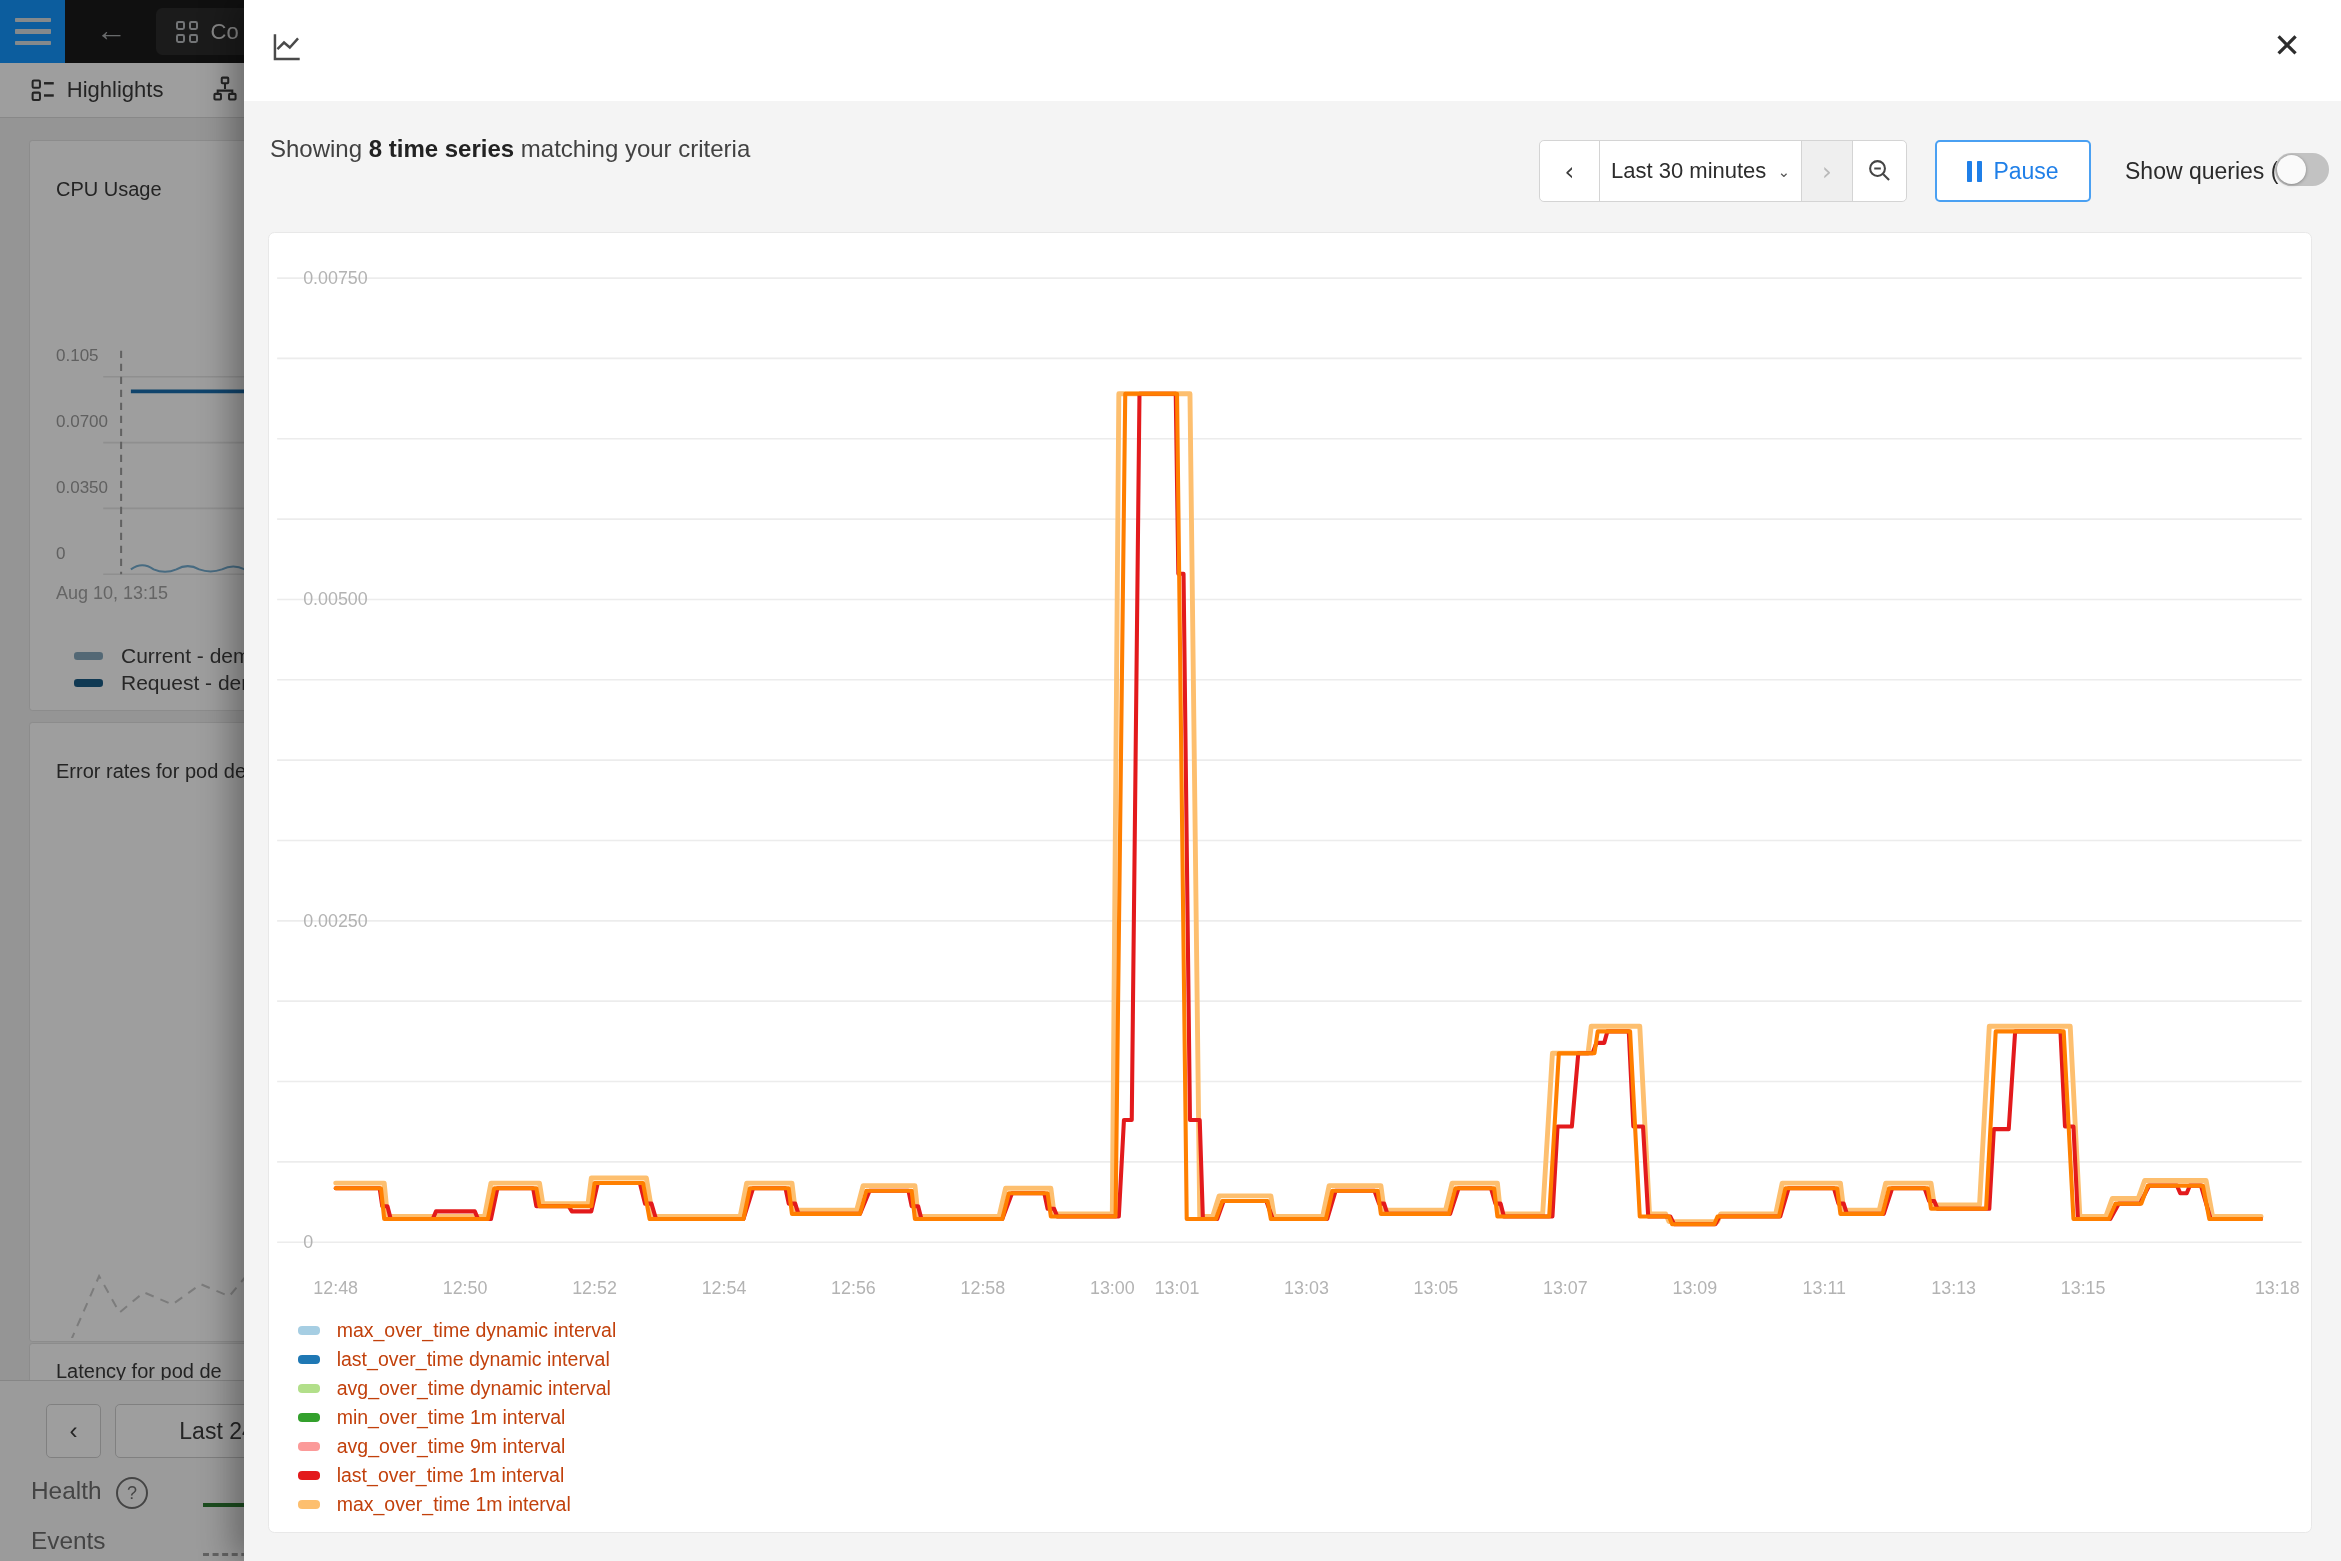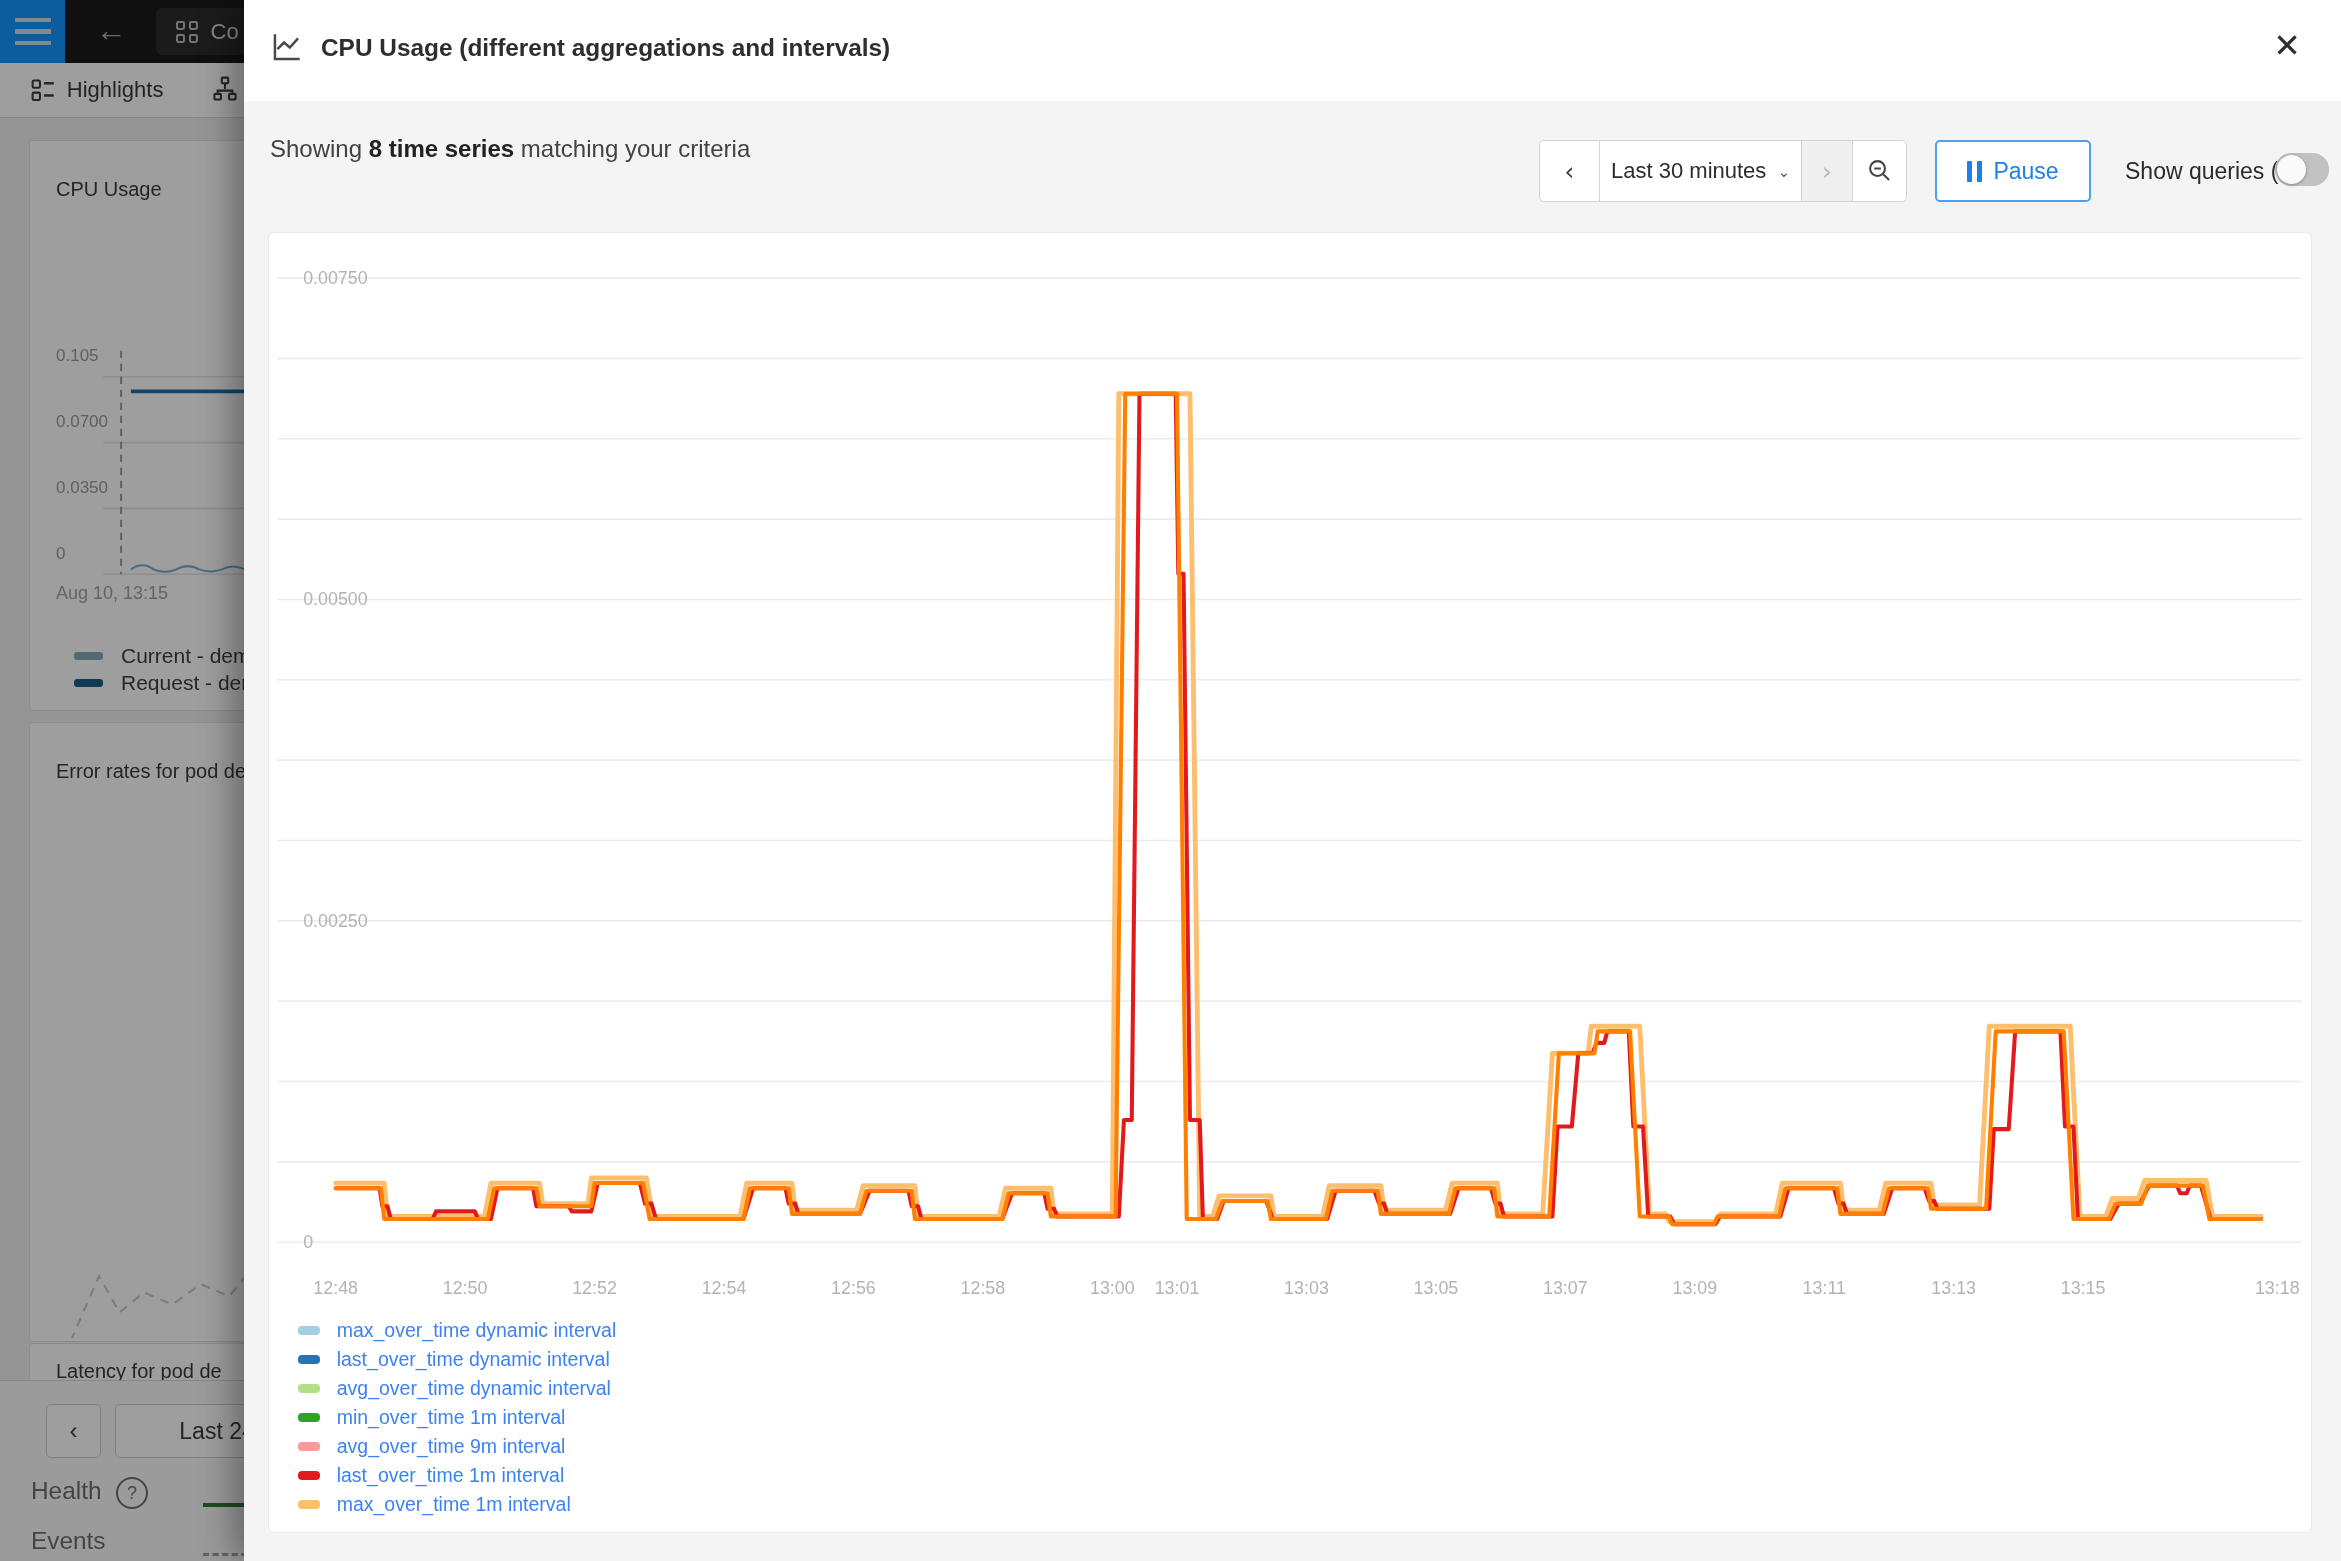--- a/index.html
+++ b/index.html
@@ -68,21 +68,21 @@
 
   #showq-label{position:absolute;left:1848px;top:158px;font-size:23px;color:#2b2b2b;white-space:nowrap;margin-left:33px;}
   #showq-toggle{position:absolute;left:2031px;top:153px;width:54px;height:33px;background:#c2c2c2;border-radius:16.3px;cursor:pointer;}
   #showq-knob{position:absolute;left:1.6px;top:1.6px;width:29px;height:29px;background:#fafafa;border-radius:50%;box-shadow:0 0.8px 3.3px rgba(0,0,0,0.35);}
 
   #chart-panel{position:absolute;left:24.4px;top:232px;width:2044px;height:1301px;background:#ffffff;border:1.6px solid #e8e8e8;border-radius:6.5px;box-sizing:border-box;}
   #chart-svg{position:absolute;left:0;top:0;}
   #chart-legend{position:absolute;left:29px;top:1083px;}
   .leg-row{display:flex;align-items:center;gap:16.3px;height:29px;}
   .leg-swatch{width:22px;height:8.1px;border-radius:4.1px;}
-  .leg-label{font-size:19.5px;color:#3b82f6;white-space:nowrap;}
+  .leg-label{font-size:19.5px;color:#c2410c;white-space:nowrap;}
 </style>
 </head>
 <body>
 
 <div id="app">
 
   <div id="topbar" class="abs">
     <div id="hamburger-box" class="abs">
       <span class="hamburger-bar"></span>
       <span class="hamburger-bar"></span>
@@ -175,21 +175,20 @@
 
   <div id="scrim" class="abs"></div>
 
   <div id="modal" class="abs">
     <div id="modal-header">
       <div id="modal-title-wrap">
         <svg width="33" height="33" viewBox="0 0 40 40">
           <path d="M6 4 v30 h30" fill="none" stroke="#4a4a4a" stroke-width="3"></path>
           <path d="M9 22 l8 -8 l7 6 l10 -11" fill="none" stroke="#4a4a4a" stroke-width="3"></path>
         </svg>
-        <span id="modal-title">CPU Usage (different aggregations and intervals)</span>
       </div>
       <div id="modal-close">✕</div>
     </div>
 
     <div id="status-line"><span>Showing </span><b>8 time series</b><span> matching your criteria</span></div>
 
     <div id="time-picker">
       <div id="tp-prev" class="tp-seg chev">‹</div>
       <div id="tp-range" class="tp-seg">
         <span>Last 30 minutes</span>

